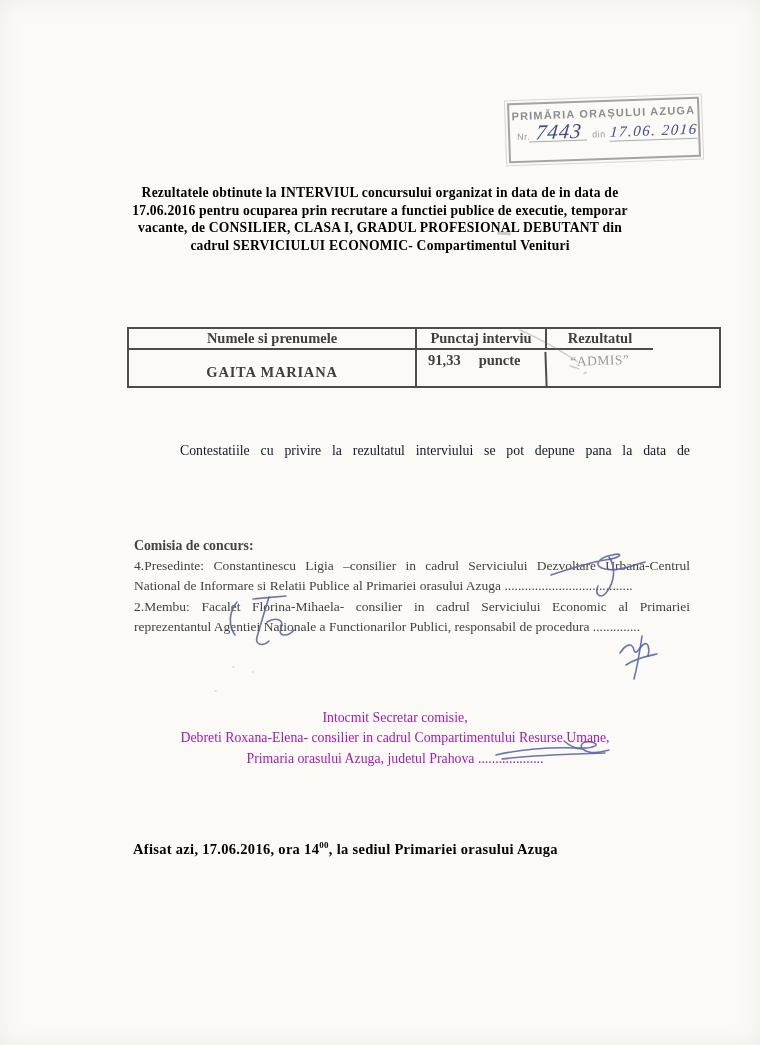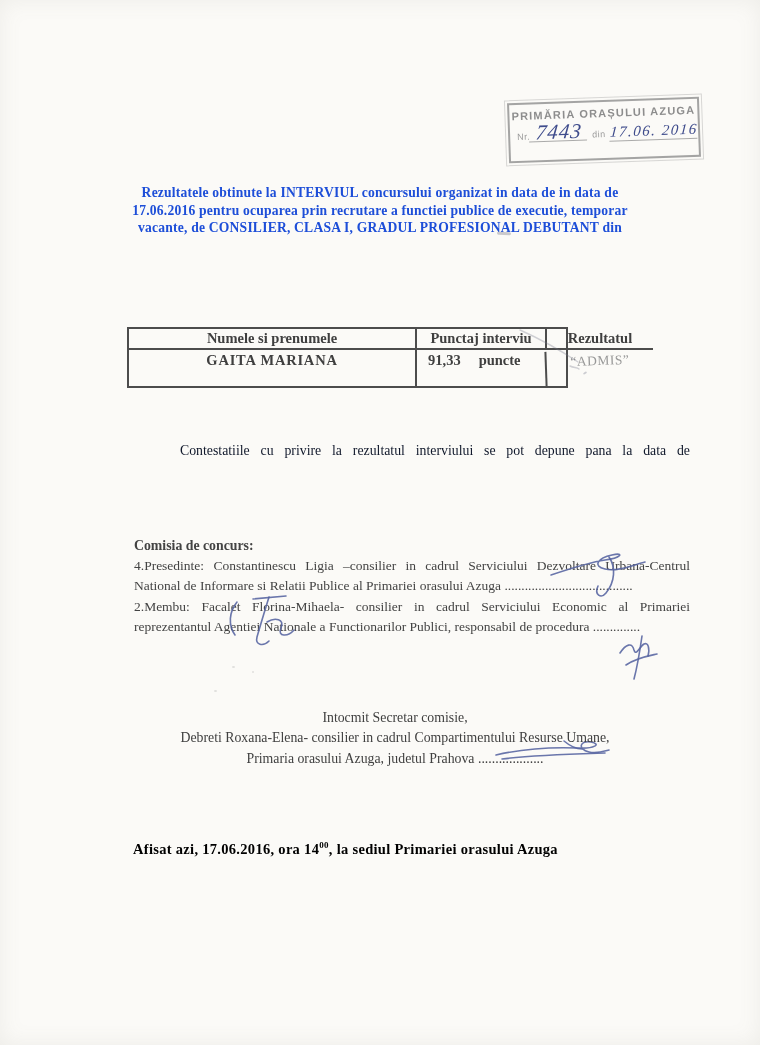--- a/index.html
+++ b/index.html
@@ -36,32 +36,32 @@
   .stamp-date{
     display:inline-block;flex:1;text-align:center;
     border-bottom:1.5px solid rgba(150,150,150,.8);
     font-size:15px;line-height:17px;transform:skewX(-6deg);letter-spacing:1.5px;
     white-space:nowrap;
   }
   
   .title{
     position:absolute;left:106px;top:184px;width:548px;
     text-align:center;font-weight:bold;font-size:13.6px;line-height:17.5px;
-    color:#1d4ed8;letter-spacing:.2px;
+    color:#000000;letter-spacing:.2px;
   }
   
   .rtable{
-    position:absolute;left:127px;top:327px;width:441px;height:61px;
+    position:absolute;left:127px;top:327px;width:594px;height:61px;
     border:2px solid #4c4c4c;box-sizing:border-box;
     display:grid;grid-template-columns:286px 130px 108px;grid-template-rows:21px 36px;
   }
   .cell{box-sizing:border-box;padding:1px 4px 0 4px;overflow:hidden;}
   .hdr{font-weight:bold;font-size:14.5px;text-align:center;border-bottom:2px solid #4c4c4c;}
   .colline{border-left:2px solid #4c4c4c;}
-  .cell-name{font-weight:bold;font-size:14.5px;text-align:center;letter-spacing:.8px;padding-top:2px;}
+  .cell-name{font-weight:bold;font-size:14.5px;text-align:center;letter-spacing:.8px;padding-top:14px;}
   .cell-score{font-weight:bold;font-size:14.5px;padding-left:11px;padding-top:2px;}
   .cell-score .gap{display:inline-block;width:18px;}
   .cell-result{
     text-align:center;color:#989898;font-size:13.5px;padding-top:3px;
     transform:rotate(-2deg);letter-spacing:.5px;
   }
   
   .contest{
     position:absolute;left:108px;top:441px;width:582px;
     font-size:13.8px;line-height:20.5px;color:#0f172a;
@@ -71,21 +71,21 @@
   sup{font-size:9px;line-height:0;vertical-align:super;}
   .commission{
     position:absolute;left:134px;top:536px;width:556px;
     font-size:13.5px;line-height:20.2px;color:#434343;
   }
   .commission .heading{font-weight:bold;font-size:13.8px;}
   .cline{white-space:nowrap;overflow:hidden;}
   .cjust{white-space:normal;text-align:justify;text-align-last:justify;}
   .secretary{
     position:absolute;left:110px;top:708px;width:570px;
-    text-align:center;font-size:13.8px;line-height:20.3px;color:#404040;
+    text-align:center;font-size:13.8px;line-height:20.3px;color:#a21caf;
   }
   .afisat{
     position:absolute;left:133px;top:841px;width:560px;
     font-weight:bold;font-size:14.5px;color:#000000;letter-spacing:.3px;
   }
   
   .sig{position:absolute;pointer-events:none;}
   .sig path{fill:none;stroke:#5563a0;stroke-width:1.6;stroke-linecap:round;opacity:.88;}
   .scratch{position:absolute;pointer-events:none;}
   .scratch path{fill:none;stroke:rgba(115,118,138,.32);stroke-width:1.4;stroke-linecap:round;}
@@ -104,20 +104,21 @@
       <span class="stamp-nr hand">7443</span>
       <span class="stamp-small" style="margin:0 4px;">din</span>
       <span class="stamp-date hand">17.06. 2016</span>
     </div>
   </div>
 
   <div class="title">
     <div>Rezultatele obtinute la INTERVIUL concursului organizat in data de in data de</div>
     <div>17.06.2016 pentru ocuparea prin recrutare a functiei publice de executie, temporar</div>
     <div>vacante, de CONSILIER, CLASA I, GRADUL PROFESIONAL DEBUTANT din</div>
+    <div>cadrul SERVICIULUI ECONOMIC- Compartimentul Venituri</div>
   </div>
 
   <div class="rtable">
     <div class="cell hdr">Numele si prenumele</div>
     <div class="cell hdr colline">Punctaj interviu</div>
     <div class="cell hdr colline">Rezultatul</div>
     <div class="cell cell-name">GAITA MARIANA</div>
     <div class="cell cell-score colline">
       <span>91,33</span><span class="gap"></span><span>puncte</span>
     </div>

